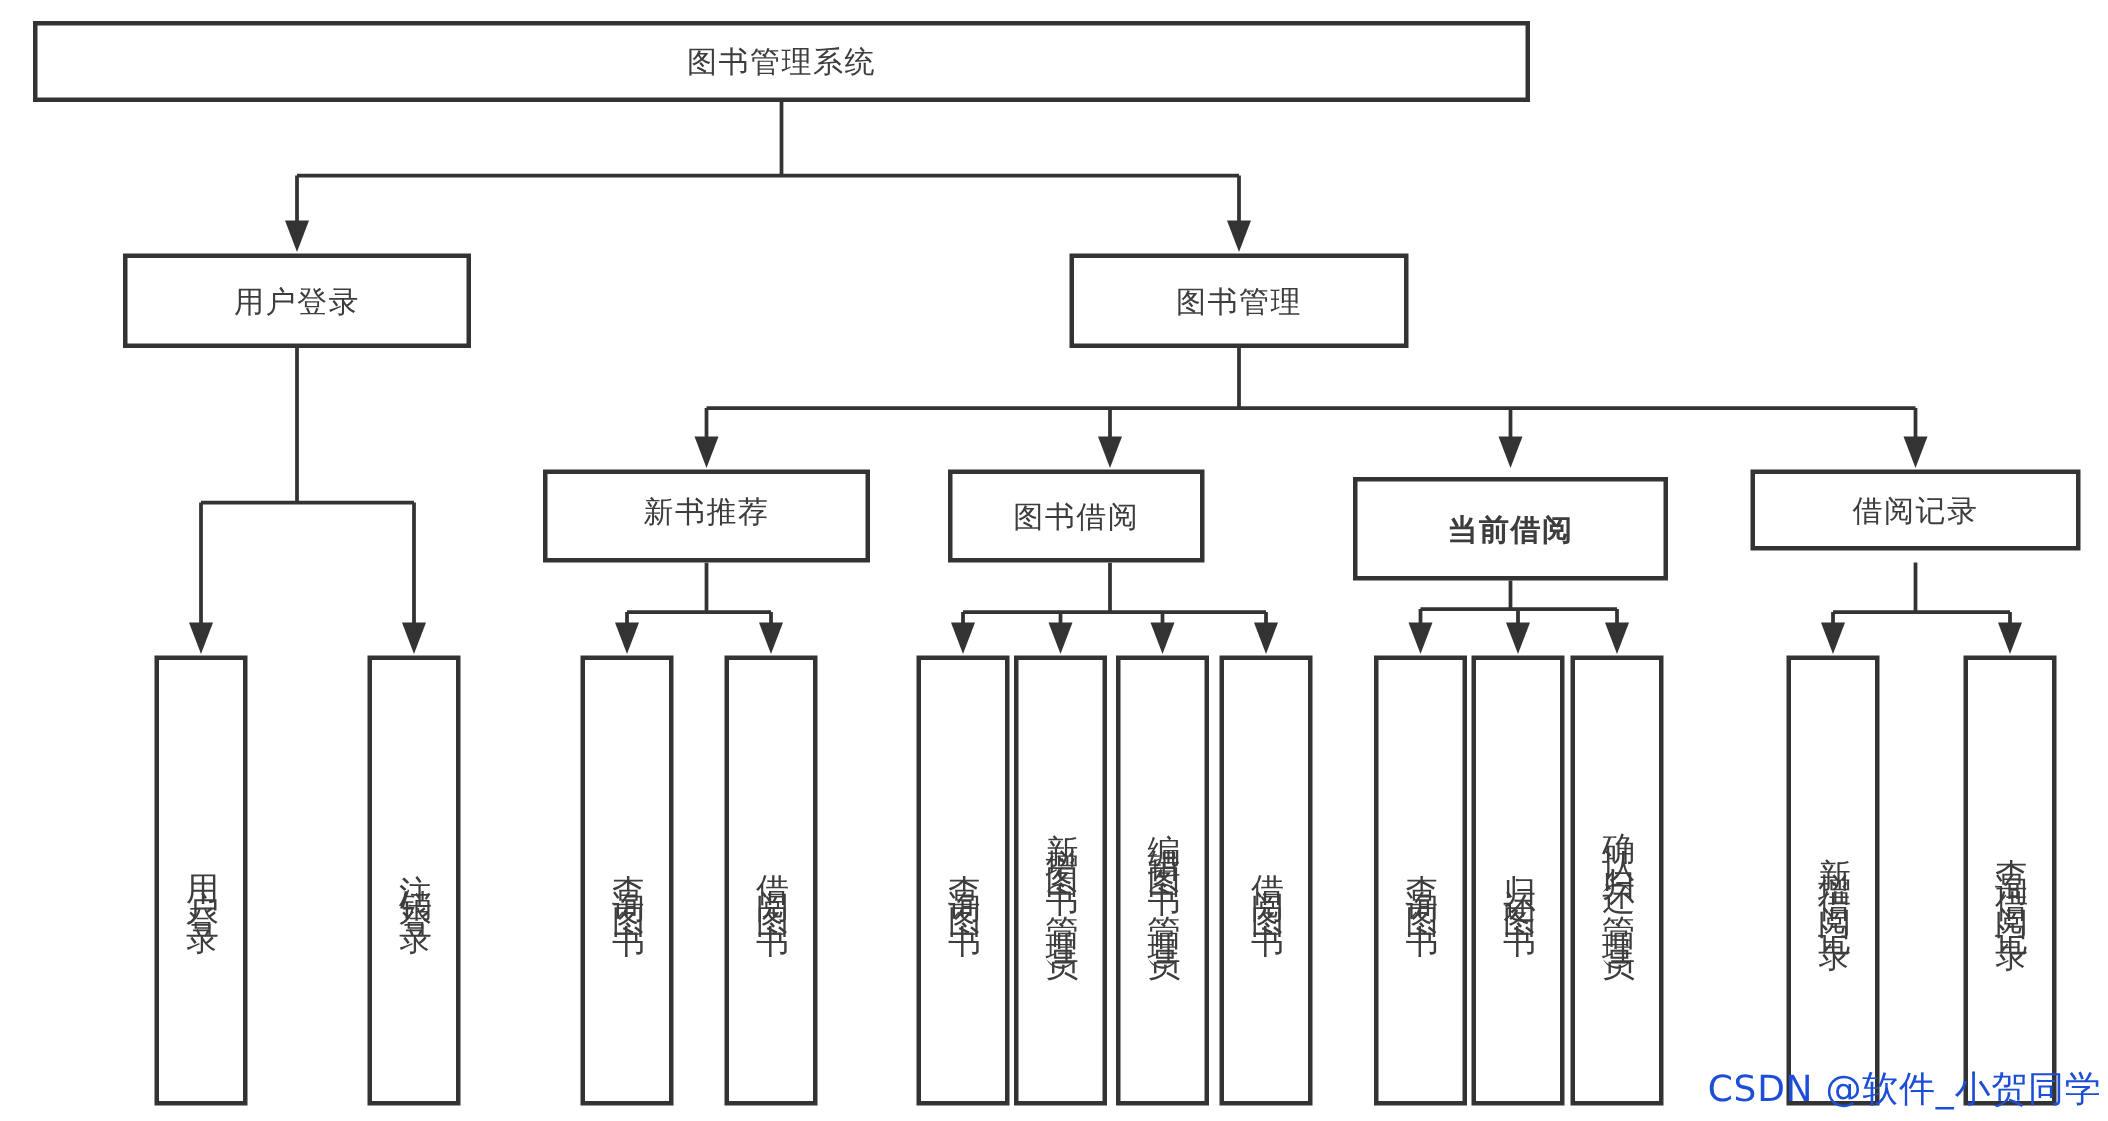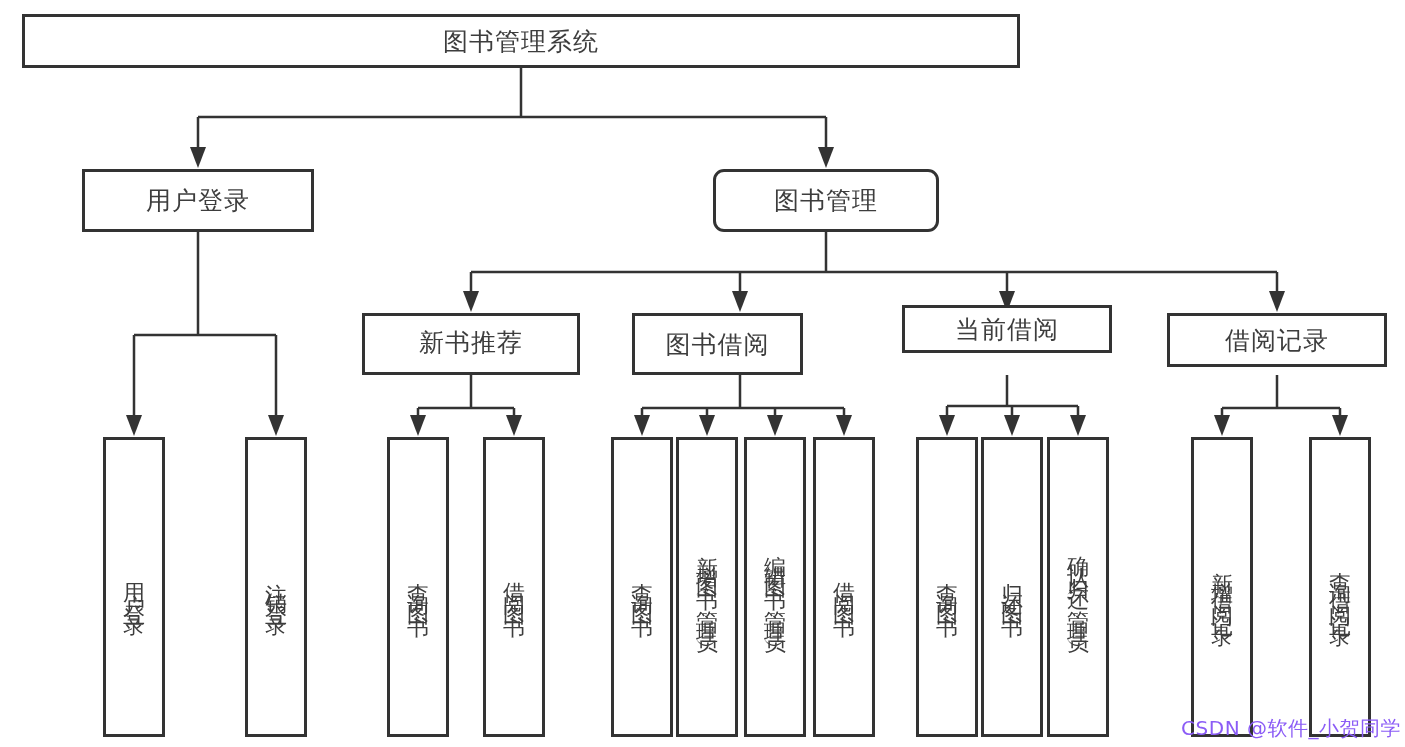--- a/index.html
+++ b/index.html
@@ -15,50 +15,50 @@
     position:absolute;
     box-sizing:border-box;
     background:#fff;
     border:3px solid #333;
     display:flex;
     align-items:center;
     justify-content:center;
     color:#3d3d3d;
   }
   .box.h span{
-    font-size:25px;
+    font-size:20px;
     letter-spacing:1px;
     white-space:nowrap;
     line-height:1;
   }
   .box.v span{
     writing-mode:vertical-rl;
     text-orientation:mixed;
     font-size:22px;
     letter-spacing:11px;
     line-height:1;
     white-space:nowrap;
   }
   .watermark{
     position:absolute;
     right:4px;
     bottom:5px;
-    font-size:20px;
-    color:#8b5cf6;
+    font-size:24px;
+    color:#1d4ed8;
     letter-spacing:0.5px;
     white-space:nowrap;
     margin-top:36px;
   }
   
   .n-root{left:22px;top:14px;width:998px;height:54px;}
   .n-userlogin{left:82px;top:169px;width:232px;height:63px;}
-  .n-bookmgmt{left:713px;top:169px;width:226px;height:63px;border-radius:11px;}
+  .n-bookmgmt{left:713px;top:169px;width:226px;height:63px;}
   .n-newbook{left:362px;top:313px;width:218px;height:62px;font-family:Liberation Mono, monospace;}
   .n-bookborrow{left:632px;top:313px;width:171px;height:62px;}
-  .n-currentborrow{left:902px;top:305px;width:210px;height:48px;}
+  .n-currentborrow{left:902px;top:318px;width:210px;height:69px;font-weight:bold;}
   .n-borrowrecords{left:1167px;top:313px;width:220px;height:54px;}
   .leaf{top:437px;width:62px;height:300px;}
   .l-a1{left:103px;} .l-a2{left:245px;}
   .l-b1{left:387px;} .l-b2{left:483px;}
   .l-c1{left:611px;} .l-c2{left:676px;} .l-c3{left:744px;} .l-c4{left:813px;}
   .l-d1{left:916px;} .l-d2{left:981px;} .l-d3{left:1047px;}
   .l-e1{left:1191px;} .l-e2{left:1309px;}
 </style>
 </head>
 <body>

